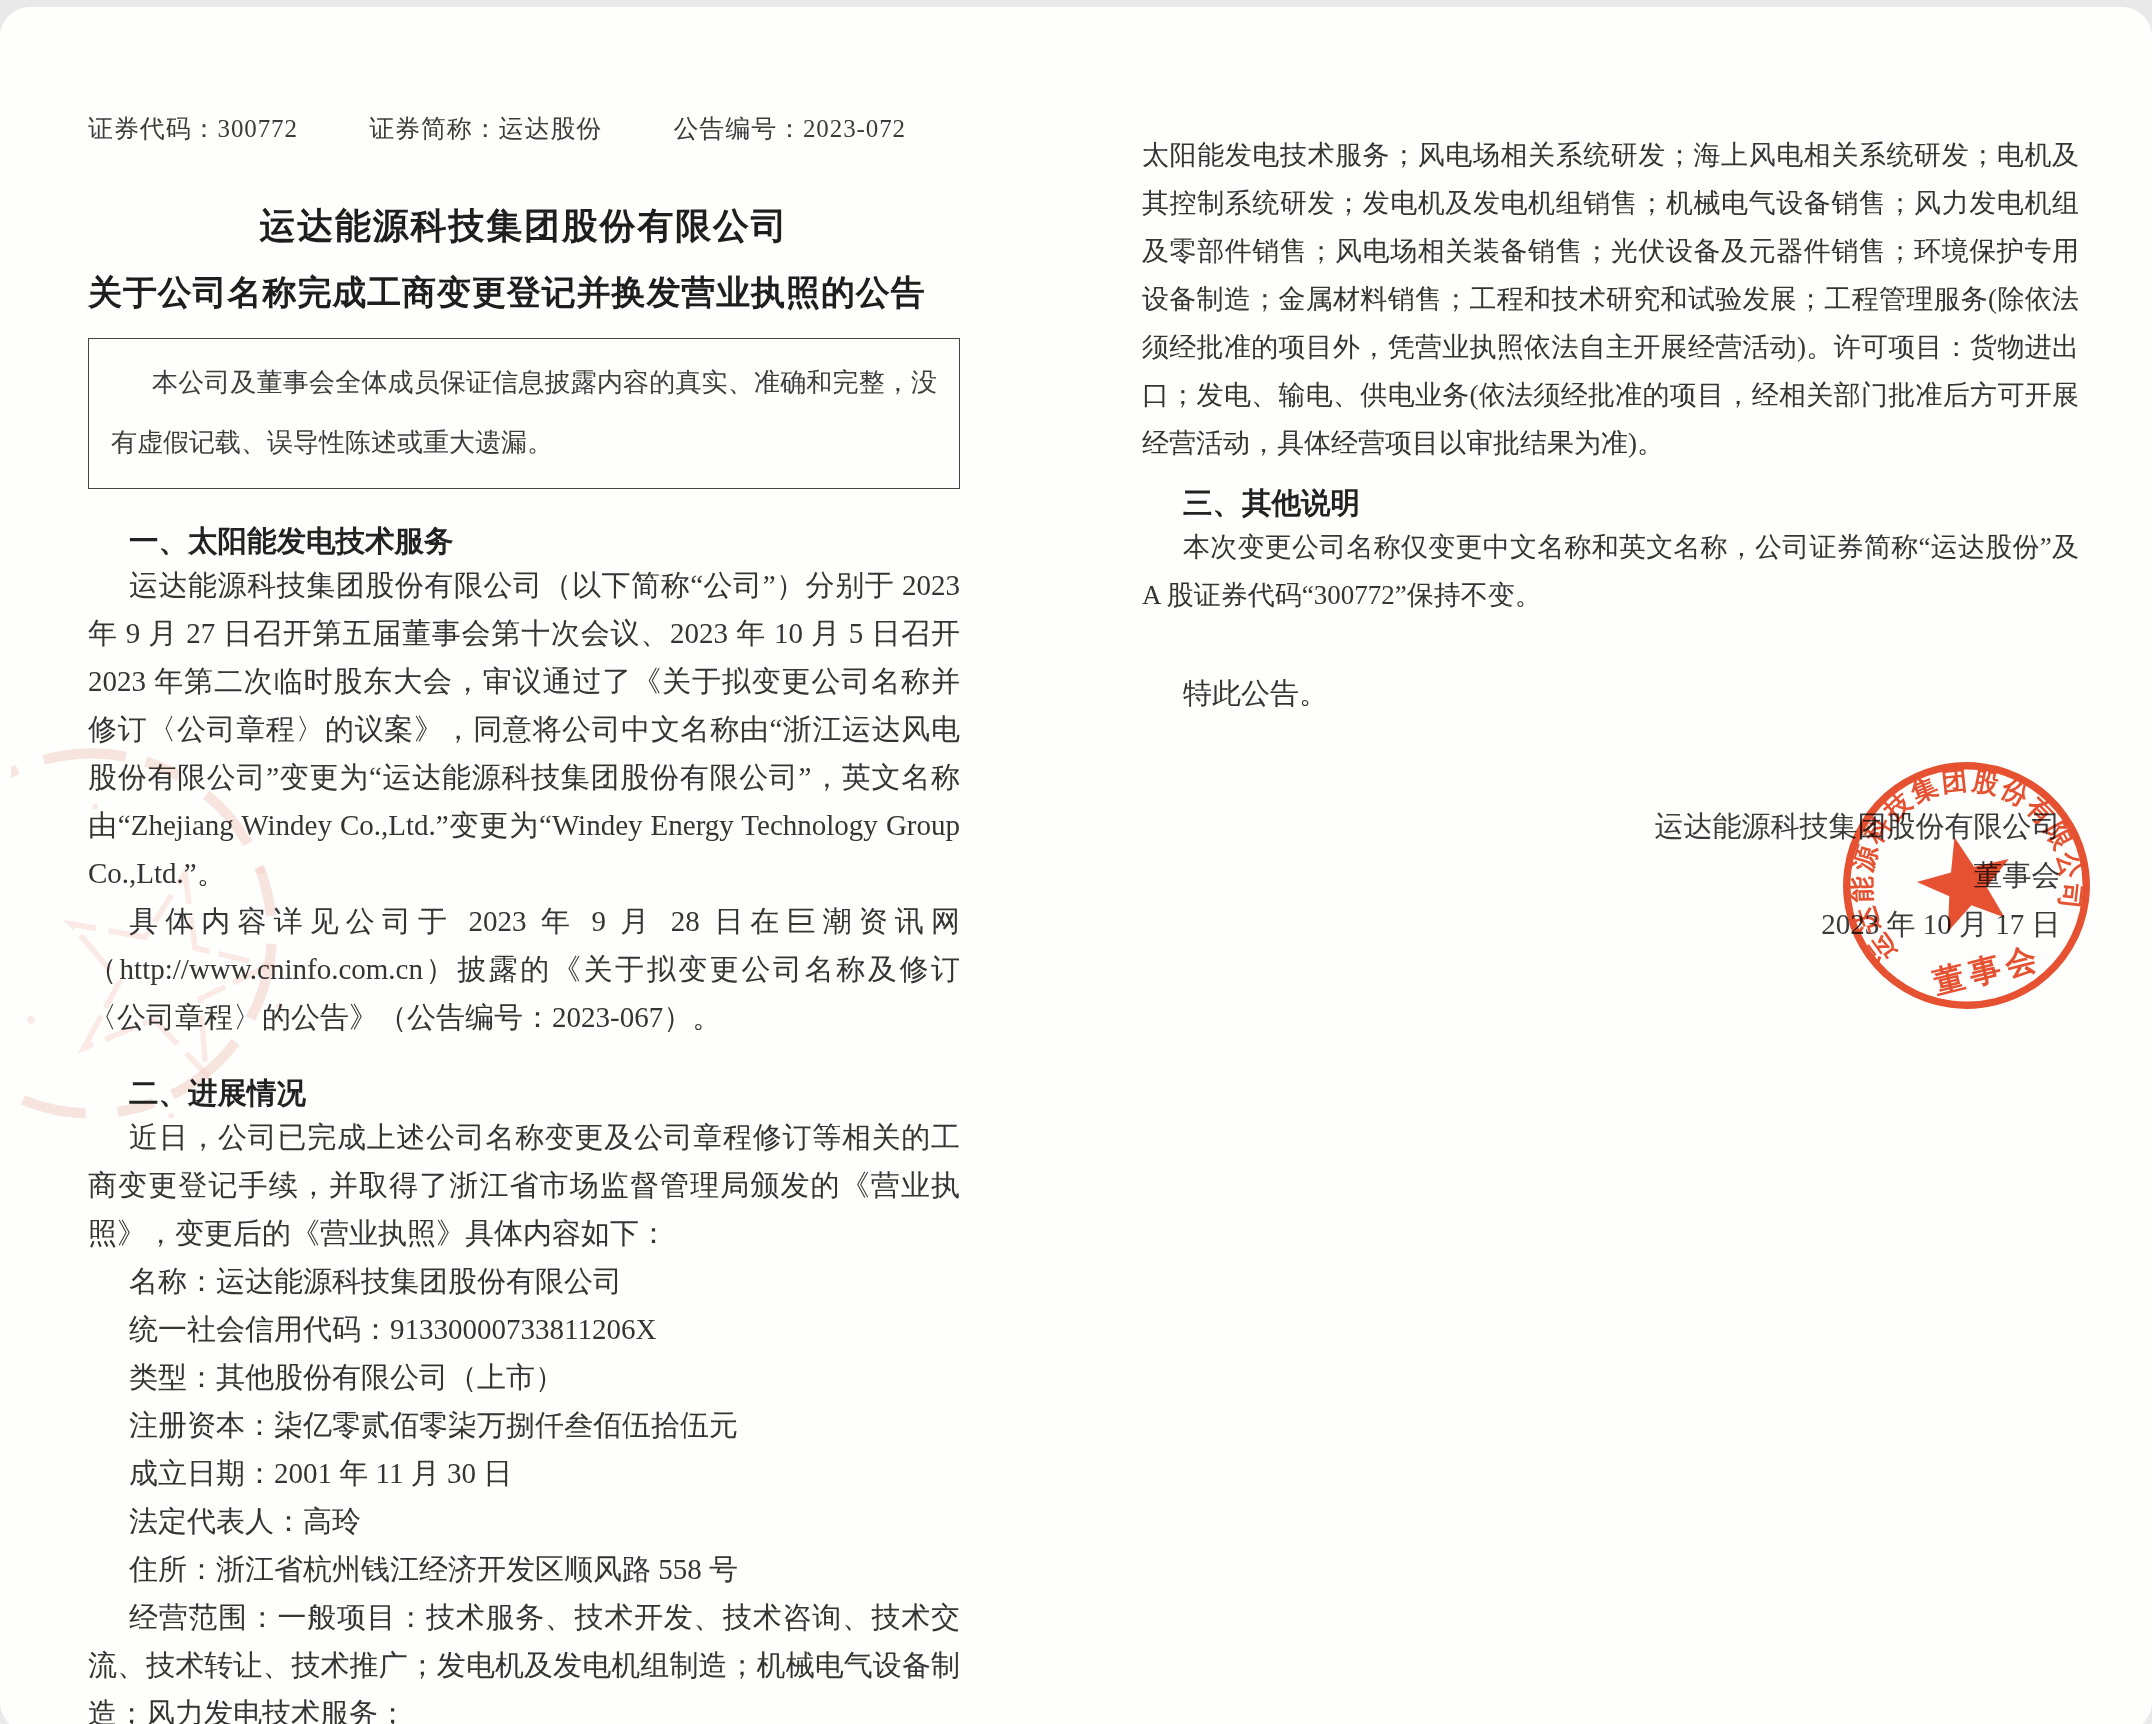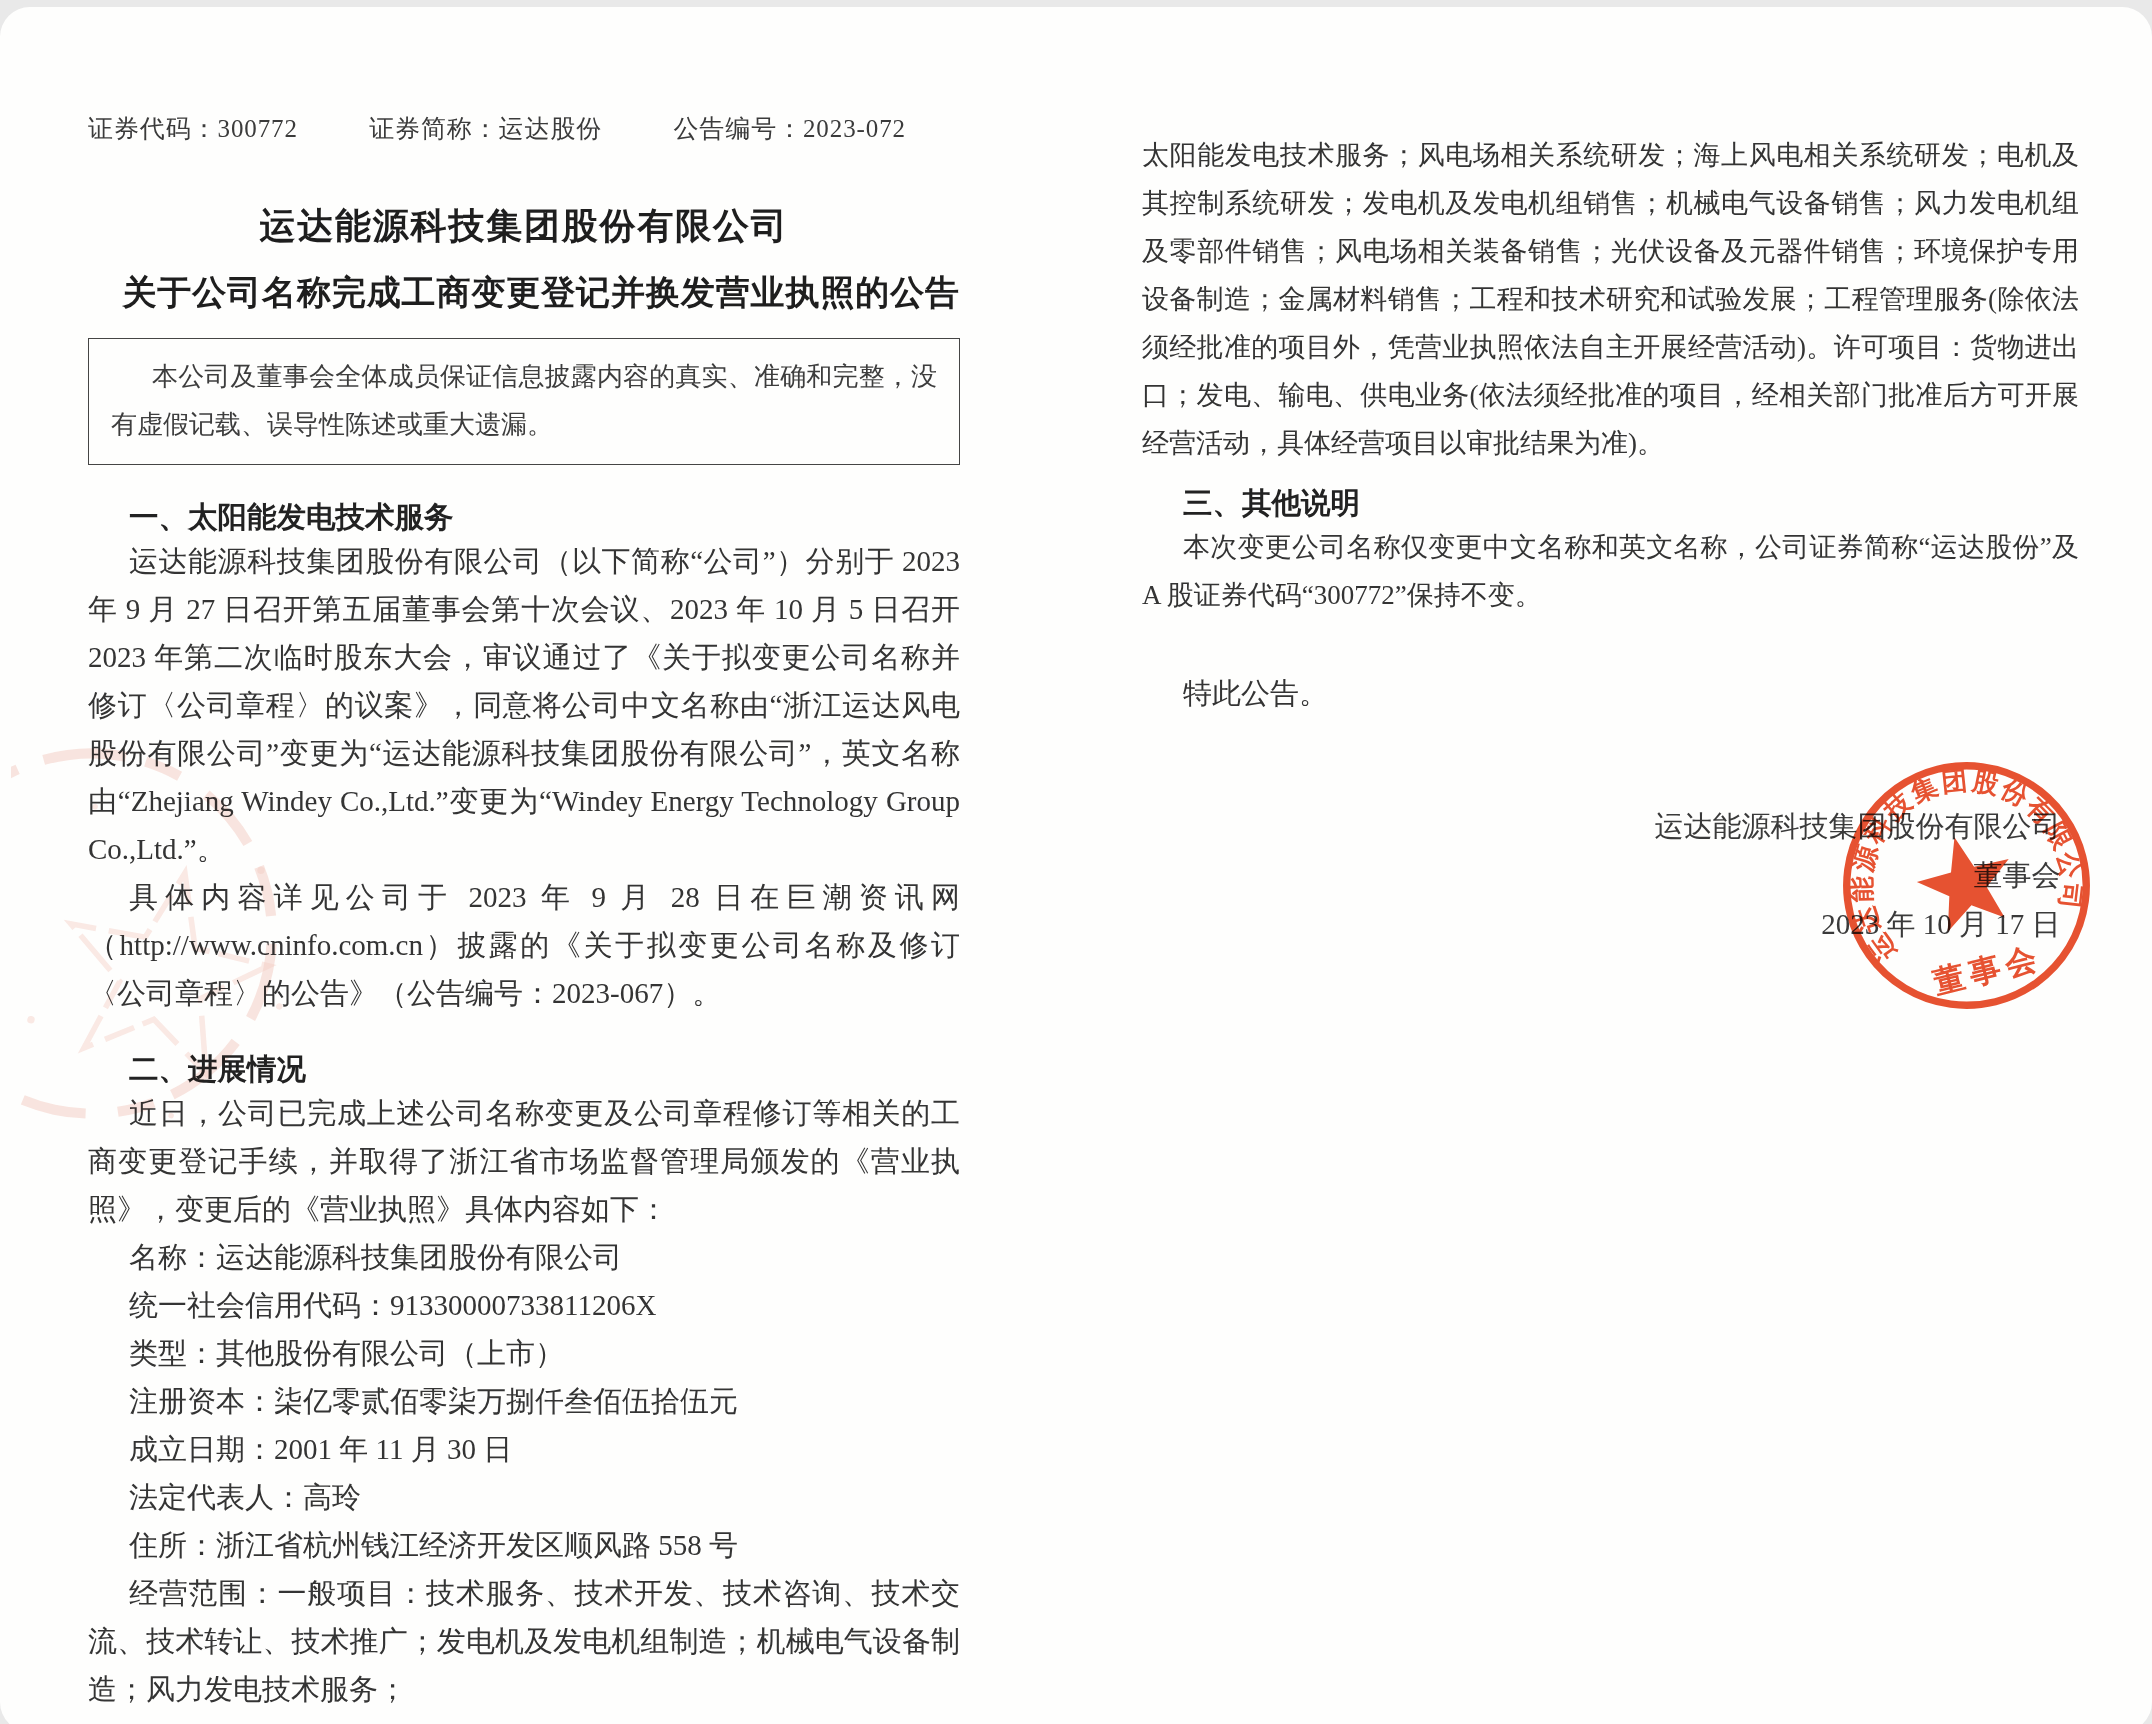--- a/index.html
+++ b/index.html
@@ -22,28 +22,28 @@
     display:flex;justify-content:space-between;
     margin-top:13px;padding-right:54px;
     font-size:25px;color:#3b3b3b;letter-spacing:0.9px;
   }
   .doc-title{
     margin-top:57px;text-align:center;
     font-family:"Liberation Sans","DejaVu Sans",sans-serif;
     font-weight:700;font-size:36px;color:#1e1e1e;letter-spacing:1.8px;
   }
   .doc-subtitle{
-    margin-top:18.5px;text-align:right;
+    margin-top:18.5px;text-align:left;
     font-family:"Liberation Sans","DejaVu Sans",sans-serif;
     font-weight:700;font-size:34px;color:#1e1e1e;letter-spacing:0.9px;
   }
   .disclaimer-box{
     margin-top:22px;border:1.8px solid #454545;
     padding:14.8px 22px;
-    font-size:26px;line-height:48px;
+    font-size:26px;line-height:60px;
     text-align:justify;text-indent:41px;color:#3d3d3d;
   }
   .sec-heading{
     margin-top:31px;
     font-family:"Liberation Sans","DejaVu Sans",sans-serif;
     font-weight:700;font-size:29.5px;color:#222;
     padding-left:41px;line-height:41px;
   }
   .para{
     font-size:29px;line-height:48px;margin:0;

